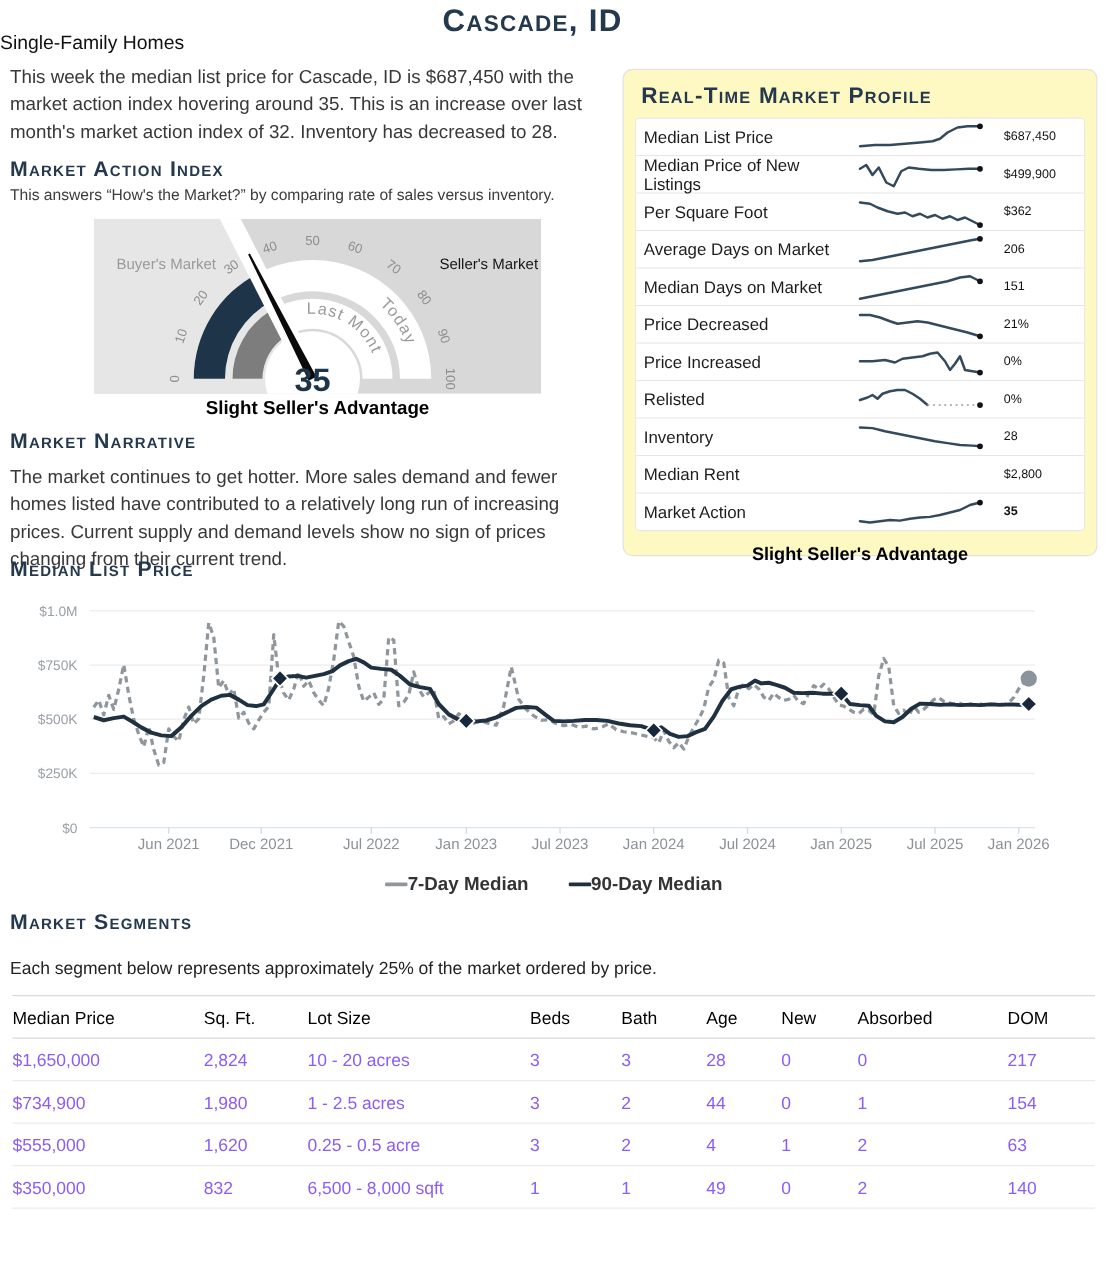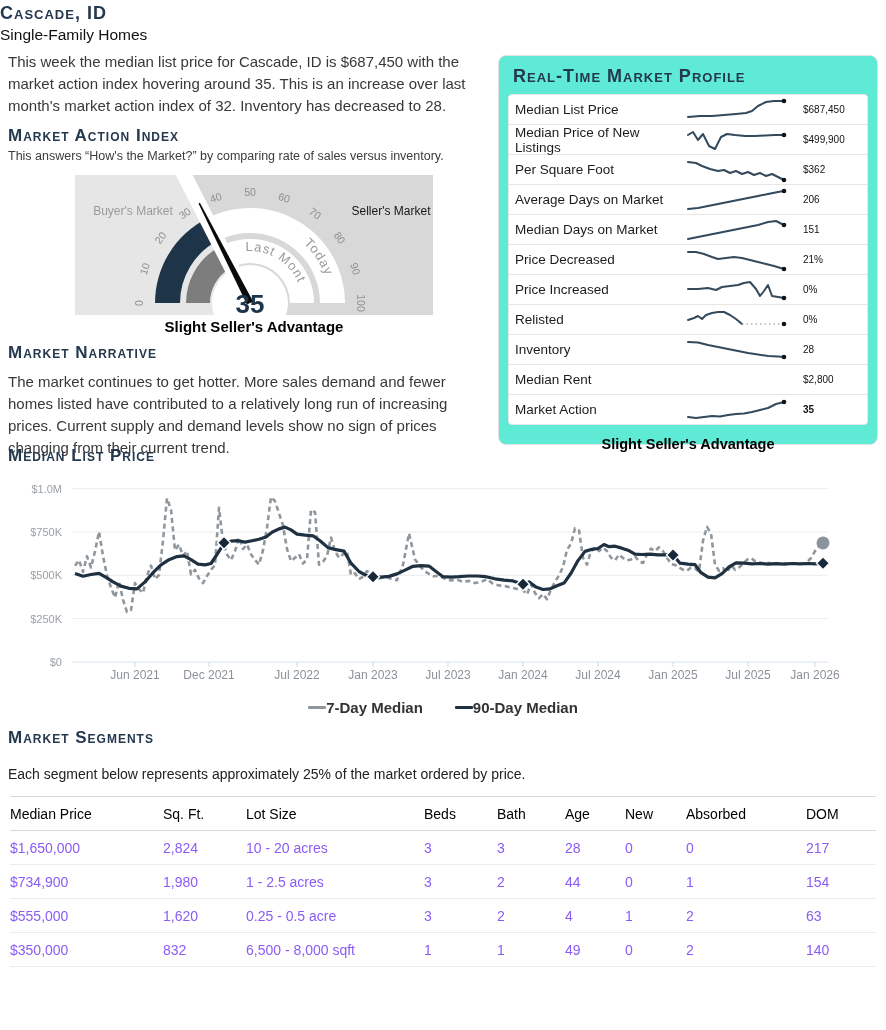--- a/index.html
+++ b/index.html
@@ -1,36 +1,36 @@
 <!DOCTYPE html>
 <html><head>
 <meta charset="utf-8">
 <style>
   html,body{margin:0;padding:0;background:#fff;}
   .page{position:relative;width:886px;height:1030px;background:#fff;overflow:hidden;
         font-family:"Liberation Sans",sans-serif;color:#222;}
   .sc{font-variant:small-caps;font-weight:700;letter-spacing:1px;color:#24384e;}
-  .page-title{position:absolute;left:0;top:3px;width:470px;text-align:left;font-size:18px;}
+  .page-title{position:absolute;left:0;top:3px;width:470px;text-align:right;font-size:25px;padding-left:28px;}
   .page-subtitle{position:absolute;left:0;top:26px;width:886px;text-align:left;font-size:15.5px;color:#111;}
   .intro{position:absolute;left:8px;top:51px;width:458px;font-size:15px;line-height:22px;color:#383838;}
   .h-mai{position:absolute;left:8px;top:126px;font-size:17px;}
   .mai-desc{position:absolute;left:8px;top:149px;font-size:12.5px;color:#3c3c3c;}
   .gauge-wrap{position:absolute;left:75px;top:175px;width:358px;height:140px;}
   .gauge-wrap svg{display:block;}
   .gauge-label{position:absolute;top:26px;font-size:12px;line-height:21px;text-align:center;}
   .gauge-label.left{left:10px;width:96px;color:#9a9a9a;}
   .gauge-label.right{left:274px;width:84px;color:#161616;}
   .gtick{font-size:10.5px;fill:#8e8e8e;}
   .garc{font-size:13px;fill:#9a9a9a;letter-spacing:1px;}
   .gvalue{font-size:26px;font-weight:700;fill:#1d3449;}
   .gauge-status{position:absolute;left:75px;top:318px;width:358px;text-align:center;font-weight:700;font-size:15px;color:#000;}
   .h-narr{position:absolute;left:8px;top:343px;font-size:17px;}
   .narrative{position:absolute;left:8px;top:371px;width:474px;font-size:15px;line-height:22px;color:#383838;}
   
-  .panel{position:absolute;left:498px;top:55px;width:380px;height:390px;background:#5eead4;
+  .panel{position:absolute;left:498px;top:55px;width:380px;height:390px;background:#fef9c3;
          border:1px solid #e2e2e2;border-radius:8px;box-sizing:border-box;}
   .panel-heading{padding:10px 14px 7px;font-size:18px;}
   .profile-rows{margin:0 9px;background:#fff;border:1px solid #e8e8e8;border-radius:4px;overflow:hidden;}
   .p-row{display:flex;align-items:center;height:29px;padding:0 6px;background:#fff;border-bottom:1px solid #e6e6e6;}
   .p-row:last-child{border-bottom:none;}
   .p-label{flex:1;font-size:13.5px;color:#1c1c1c;}
   .p-spark{width:118px;height:26px;}
   .p-spark svg{width:118px;height:26px;}
   .p-value{width:58px;font-size:10px;color:#111;margin-left:6px;white-space:nowrap;}
   .panel-footer{text-align:center;font-weight:700;font-size:14.5px;padding:11px 0 0;color:#000;}

